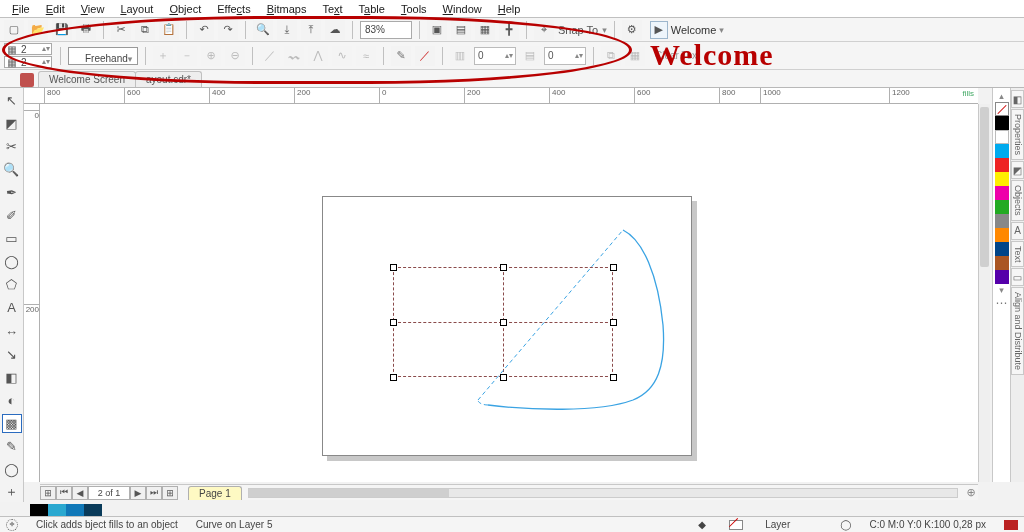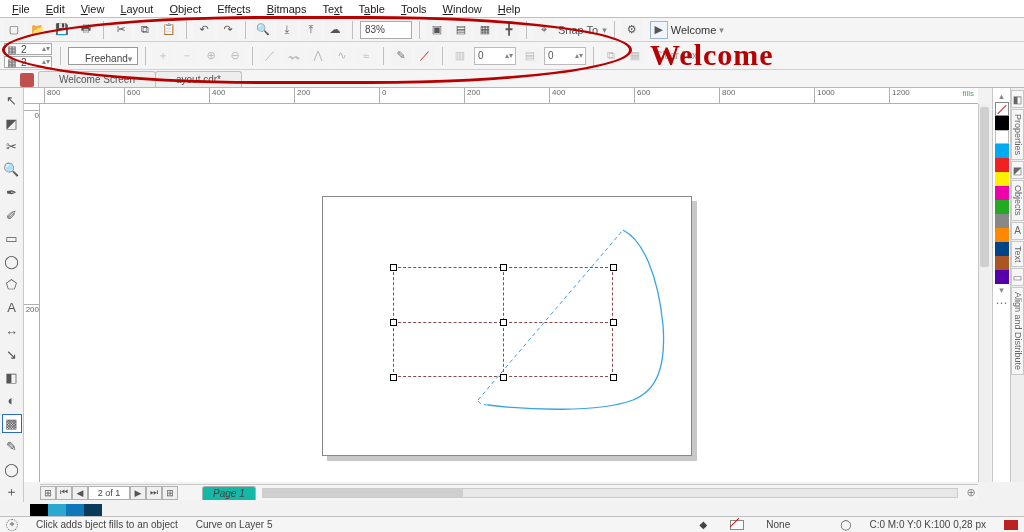--- a/index.html
+++ b/index.html
@@ -34,21 +34,21 @@
   .num-field .spin{width:12px;font-size:8px;color:#888;display:flex;flex-direction:column;align-items:center;}
   .clear-mesh{font-size:10px;color:#9a9a9a;padding:2px 6px;}
 
   
   .red-oval{position:absolute;left:2px;top:16px;width:630px;height:68px;border:3px solid #b80000;border-radius:50%/60%;pointer-events:none;z-index:30;}
   .red-label{position:absolute;left:650px;top:38px;font-family:Georgia,'Times New Roman',serif;font-weight:900;font-size:30px;color:#b80000;letter-spacing:1px;z-index:30;}
 
   
   .tabstrip{height:18px;background:#f5f5f5;border-bottom:1px solid #b8b8b8;display:flex;align-items:flex-end;gap:0;padding-left:20px;font-size:10px;color:#555;}
   .tabstrip .home{width:14px;height:14px;background:#c0504d;border-radius:2px;margin-right:4px;}
-  .tabstrip .tab{padding:2px 20px;border:1px solid #c0c0c0;border-bottom:none;background:#eee;border-radius:3px 3px 0 0;margin-right:-1px;}
+  .tabstrip .tab{padding:2px 10px;border:1px solid #c0c0c0;border-bottom:none;background:#eee;border-radius:3px 3px 0 0;margin-right:-1px;}
 
   
   .workspace{position:absolute;left:0;top:88px;right:0;bottom:30px;display:flex;}
   .tools-left{width:24px;background:#f3f3f3;border-right:1px solid #c8c8c8;display:flex;flex-direction:column;align-items:center;gap:4px;padding-top:3px;}
   .tools-left .tl{width:20px;height:20px;display:flex;align-items:center;justify-content:center;color:#555;font-size:13px;cursor:default;}
   .tools-left .tl.sel{background:#fff;border:1px solid #2a6bbf;}
 
   .ruler-h{position:absolute;left:24px;top:0;right:46px;height:16px;background:#fff;border-bottom:1px solid #b0b0b0;font-size:8px;color:#666;overflow:hidden;text-decoration:underline;}
   .ruler-h .unit{position:absolute;right:4px;top:1px;color:#4a6;}        
   .rtick{position:absolute;top:0;height:16px;border-left:1px solid #b0b0b0;font-size:8px;color:#666;padding-left:2px;}
@@ -67,21 +67,21 @@
   .sel-rect.mid-v{left:180px;top:70px;width:0;height:110px;border:none;border-left:1px dashed #8a4b4b;}
   .handle{position:absolute;width:7px;height:7px;background:#fff;border:1px solid #000;}
   .blue-path{position:absolute;left:135px;top:18px;}
 
   .scroll-v{position:absolute;right:34px;top:16px;width:12px;bottom:20px;background:#efefef;border-left:1px solid #c8c8c8;}
   .scroll-v .thumb{position:absolute;left:1px;right:1px;top:3px;height:160px;background:#cfcfcf;border-radius:2px;}
   .scroll-h{position:absolute;left:40px;right:46px;bottom:2px;height:16px;background:#f5f5f5;border-top:1px solid #c8c8c8;display:flex;align-items:center;}
   .pg-nav{display:flex;align-items:center;gap:0;}
   .pg-nav button{width:16px;height:14px;border:1px solid #b0b0b0;background:#f0f0f0;font-size:9px;color:#555;}
   .pg-cur{width:42px;height:14px;border:1px solid #b0b0b0;background:#fff;font-size:9px;color:#444;display:flex;align-items:center;justify-content:center;}
-  .pg-tab{margin-left:24px;padding:1px 10px;border:1px solid #b0b0b0;border-bottom:none;border-radius:3px 3px 0 0;background:#14b8a6;font-size:10px;color:#444;font-style:italic;}
+  .pg-tab{margin-left:10px;padding:1px 10px;border:1px solid #b0b0b0;border-bottom:none;border-radius:3px 3px 0 0;background:#fef9c3;font-size:10px;color:#444;}
   .scroll-h .track{flex:1;height:10px;margin:0 6px;background:#e8e8e8;border:1px solid #ccc;position:relative;}
   .scroll-h .track .th{position:absolute;left:0;top:0;height:100%;width:200px;background:#cfcfcf;}
 
   
   .right-stack{position:absolute;right:0;top:0;bottom:20px;width:34px;display:flex;flex-direction:row-reverse;}
   .docker-tabs{width:14px;background:#eee;border-left:1px solid #c8c8c8;display:flex;flex-direction:column;gap:1px;padding-top:2px;}
   .docker-tabs .dt{writing-mode:vertical-rl;font-size:9px;color:#666;background:#f6f6f6;border:1px solid #c8c8c8;padding:4px 0;text-align:center;cursor:default;}
   .docker-tabs .dtic{height:18px;display:flex;align-items:center;justify-content:center;color:#666;border:1px solid #c8c8c8;font-size:10px;background:#f6f6f6;}
   .palette{width:18px;background:#fff;border-left:1px solid #c8c8c8;display:flex;flex-direction:column;align-items:center;padding-top:2px;gap:0;}
   .palette .sw{width:14px;height:14px;}
@@ -246,21 +246,21 @@
   <div class="ruler-h">
     <div class="rtick" style="left:20px">800</div>
     <div class="rtick" style="left:100px">600</div>
     <div class="rtick" style="left:185px">400</div>
     <div class="rtick" style="left:270px">200</div>
     <div class="rtick" style="left:355px">0</div>
     <div class="rtick" style="left:440px">200</div>
     <div class="rtick" style="left:525px">400</div>
     <div class="rtick" style="left:610px">600</div>
     <div class="rtick" style="left:695px">800</div>
-    <div class="rtick" style="left:790px">1000</div>
+    <div class="rtick" style="left:736px">1000</div>
     <div class="rtick" style="left:865px">1200</div>
     <span class="unit">fills</span>
   </div>
 
   <div class="ruler-v">
     <div class="rvtick" style="top:6px">0</div>
     <div class="rvtick" style="top:200px">200</div>
   </div>
 
   <div class="canvas-area">
@@ -349,18 +349,18 @@
   <div class="sw" style="background:#0a3b5a"></div>
 </div>
 
 <div class="statusbar">
   <span class="cursor-ic">⌖</span>
   <span>Click adds bject fills to an object</span>
   <span>Curve on Layer 5</span>
   <span class="spacer"></span>
   <span class="fill-ic">◆</span>
   <span class="none-sw"></span>
-  <span>None</span>
+  <span>Layer</span>
   <span style="width:14px"></span>
   <span>◯</span>
   <span>C:0 M:0 Y:0 K:100 0,28 px</span>
   <span class="endcolor"></span>
 </div>
 
 </body></html>

